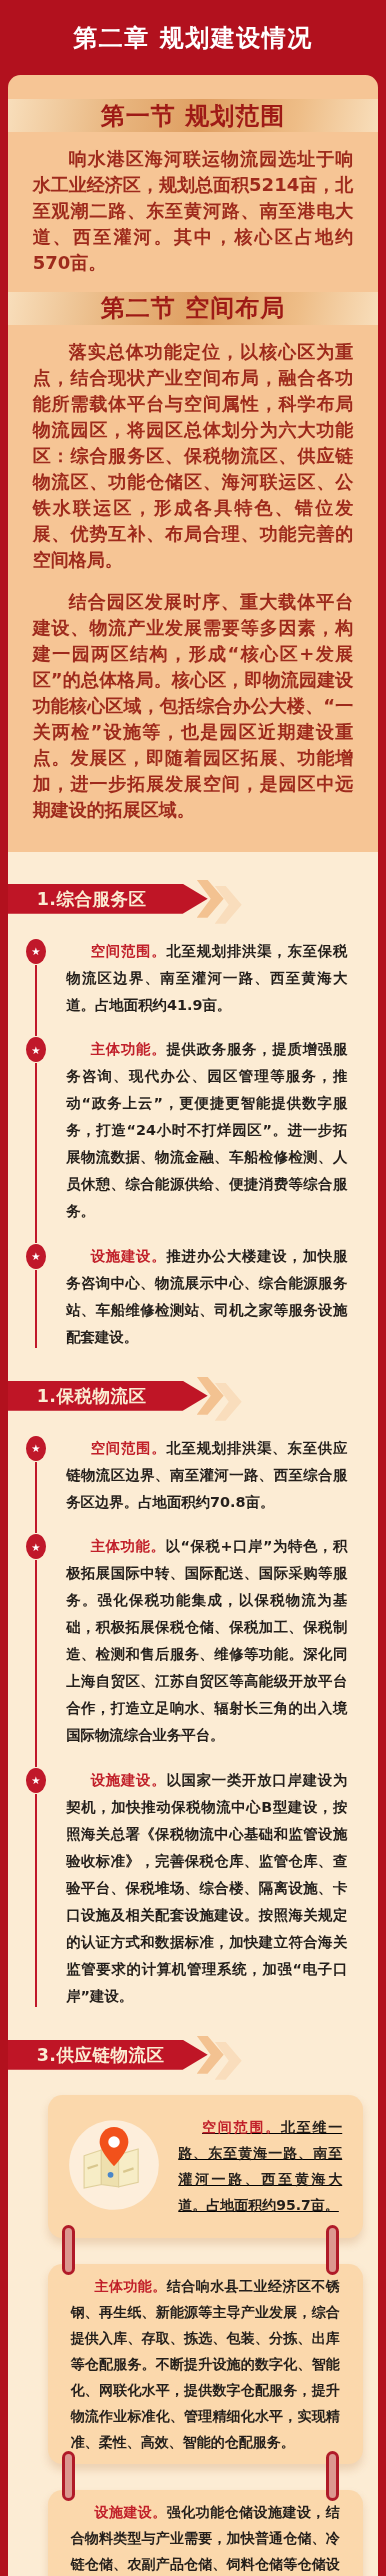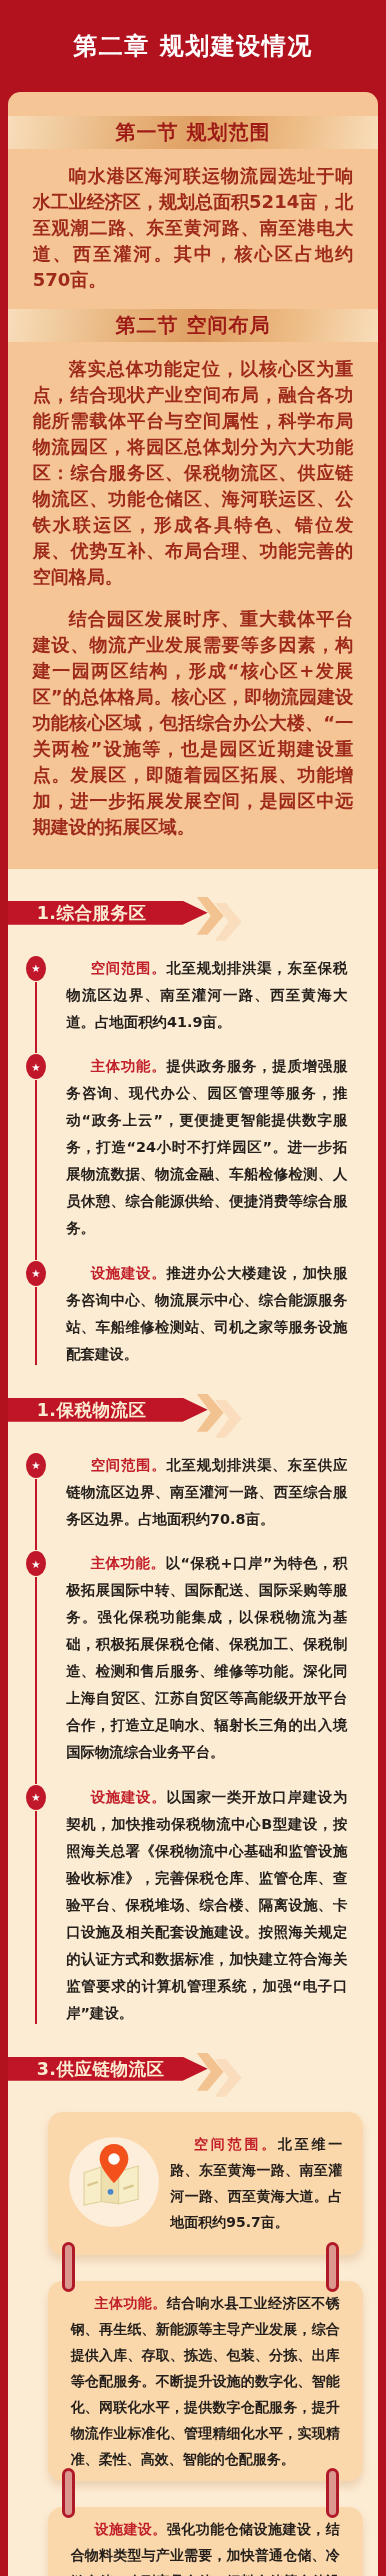--- a/index.html
+++ b/index.html
@@ -4,45 +4,45 @@
 <style>
   html,body{margin:0;padding:0;}
   body{
     background:#8f0d18;
     font-family:"DejaVu Sans","Liberation Sans",sans-serif;
     font-weight:700;
   }
   .page{width:386px;margin:0 auto;background:#b2111e;}
 
   
-  .chapter-header{height:92px;display:flex;align-items:center;justify-content:center;}
+  .chapter-header{height:75px;display:flex;align-items:center;justify-content:center;}
   .chapter-title{color:#ffffff;font-size:24px;letter-spacing:1.5px;margin:0;}
 
   
   .intro-card{
     margin:0 7.7px;background:#f6c595;border-radius:12.4px 12.4px 0 0;
     padding:24px 0 13.4px;
   }
   .gold-band{
     height:33px;display:flex;align-items:center;justify-content:center;
     background:linear-gradient(100deg,#f8debb 0%,#e8b57e 30%,#df9f62 52%,#eebd87 78%,#f8debb 100%);
   }
-  .gold-band .band-label{color:#9e1a16;font-size:20px;letter-spacing:1px;}
+  .gold-band .band-label{color:#9e1a16;font-size:24px;letter-spacing:1px;}
   .intro-para{
     color:#9e2a1c;font-size:18px;line-height:26px;margin:14.4px 25px 15.5px;
     text-indent:2em;text-align:justify;
   }
 
   
   .main-area{margin:0 7.7px;background:#fcecd4;padding:2.1px 0 23px;}
 
   
   .zone-ribbon{position:relative;height:30px;margin:30px 0 0 0;}
   .ribbon-bar{
-    position:absolute;left:0;top:0;height:24px;width:200px;
+    position:absolute;left:0;top:0;height:30px;width:200px;
     background:#bf1526;
     clip-path:polygon(0 0,175px 0,200px 50%,175px 100%,0 100%);
     display:flex;align-items:center;padding-left:29px;box-sizing:border-box;
   }
   .ribbon-bar .ribbon-label{color:#fbecd2;font-size:17.5px;letter-spacing:0.5px;}
   .chev{position:absolute;width:27px;height:38px;clip-path:polygon(0 0,40% 0,100% 50%,40% 100%,0 100%,52% 50%);}
   .chev-a{left:189px;top:-4.1px;background:#f3c291;z-index:2;}
   .chev-b{left:207px;top:2.1px;background:#f9ddbc;z-index:1;}
 
   
@@ -60,21 +60,21 @@
   .star-item p{margin:8px;font-size:14.4px;line-height:27px;color:#241f1b;text-indent:1.7em;text-align:justify;}
   .item-label{color:#c1202a;}
 
   
   .zone-cards{margin:25px 15.5px 4.1px 40px;}
   .card{
     position:relative;background:#fbd8ac;border-radius:14.4px;padding:9px 23px;
     box-shadow:0 5.2px 8.2px rgba(164,86,28,.18);
   }
   .card p{margin:0;font-size:14px;line-height:26px;color:#241f1b;text-indent:1.7em;text-align:justify;}
-  .card.icon-left{display:flex;align-items:center;gap:10px;padding:19.6px 20.6px;}
+  .card.icon-left{display:flex;align-items:center;gap:18px;padding:19.6px 20.6px;text-decoration:underline;}
   .card .txt{flex:1;}
   .icon-wrap{flex-shrink:0;}
   .card-gap{position:relative;height:26px;z-index:3;}
   .pill{
     position:absolute;top:-13.4px;width:6.7px;height:44px;border-radius:8.2px;
     background:#dc9890;border:3.6px solid #b01a28;
   }
   .pill-l{left:14.4px;}
   .pill-r{right:24px;}
 </style>

